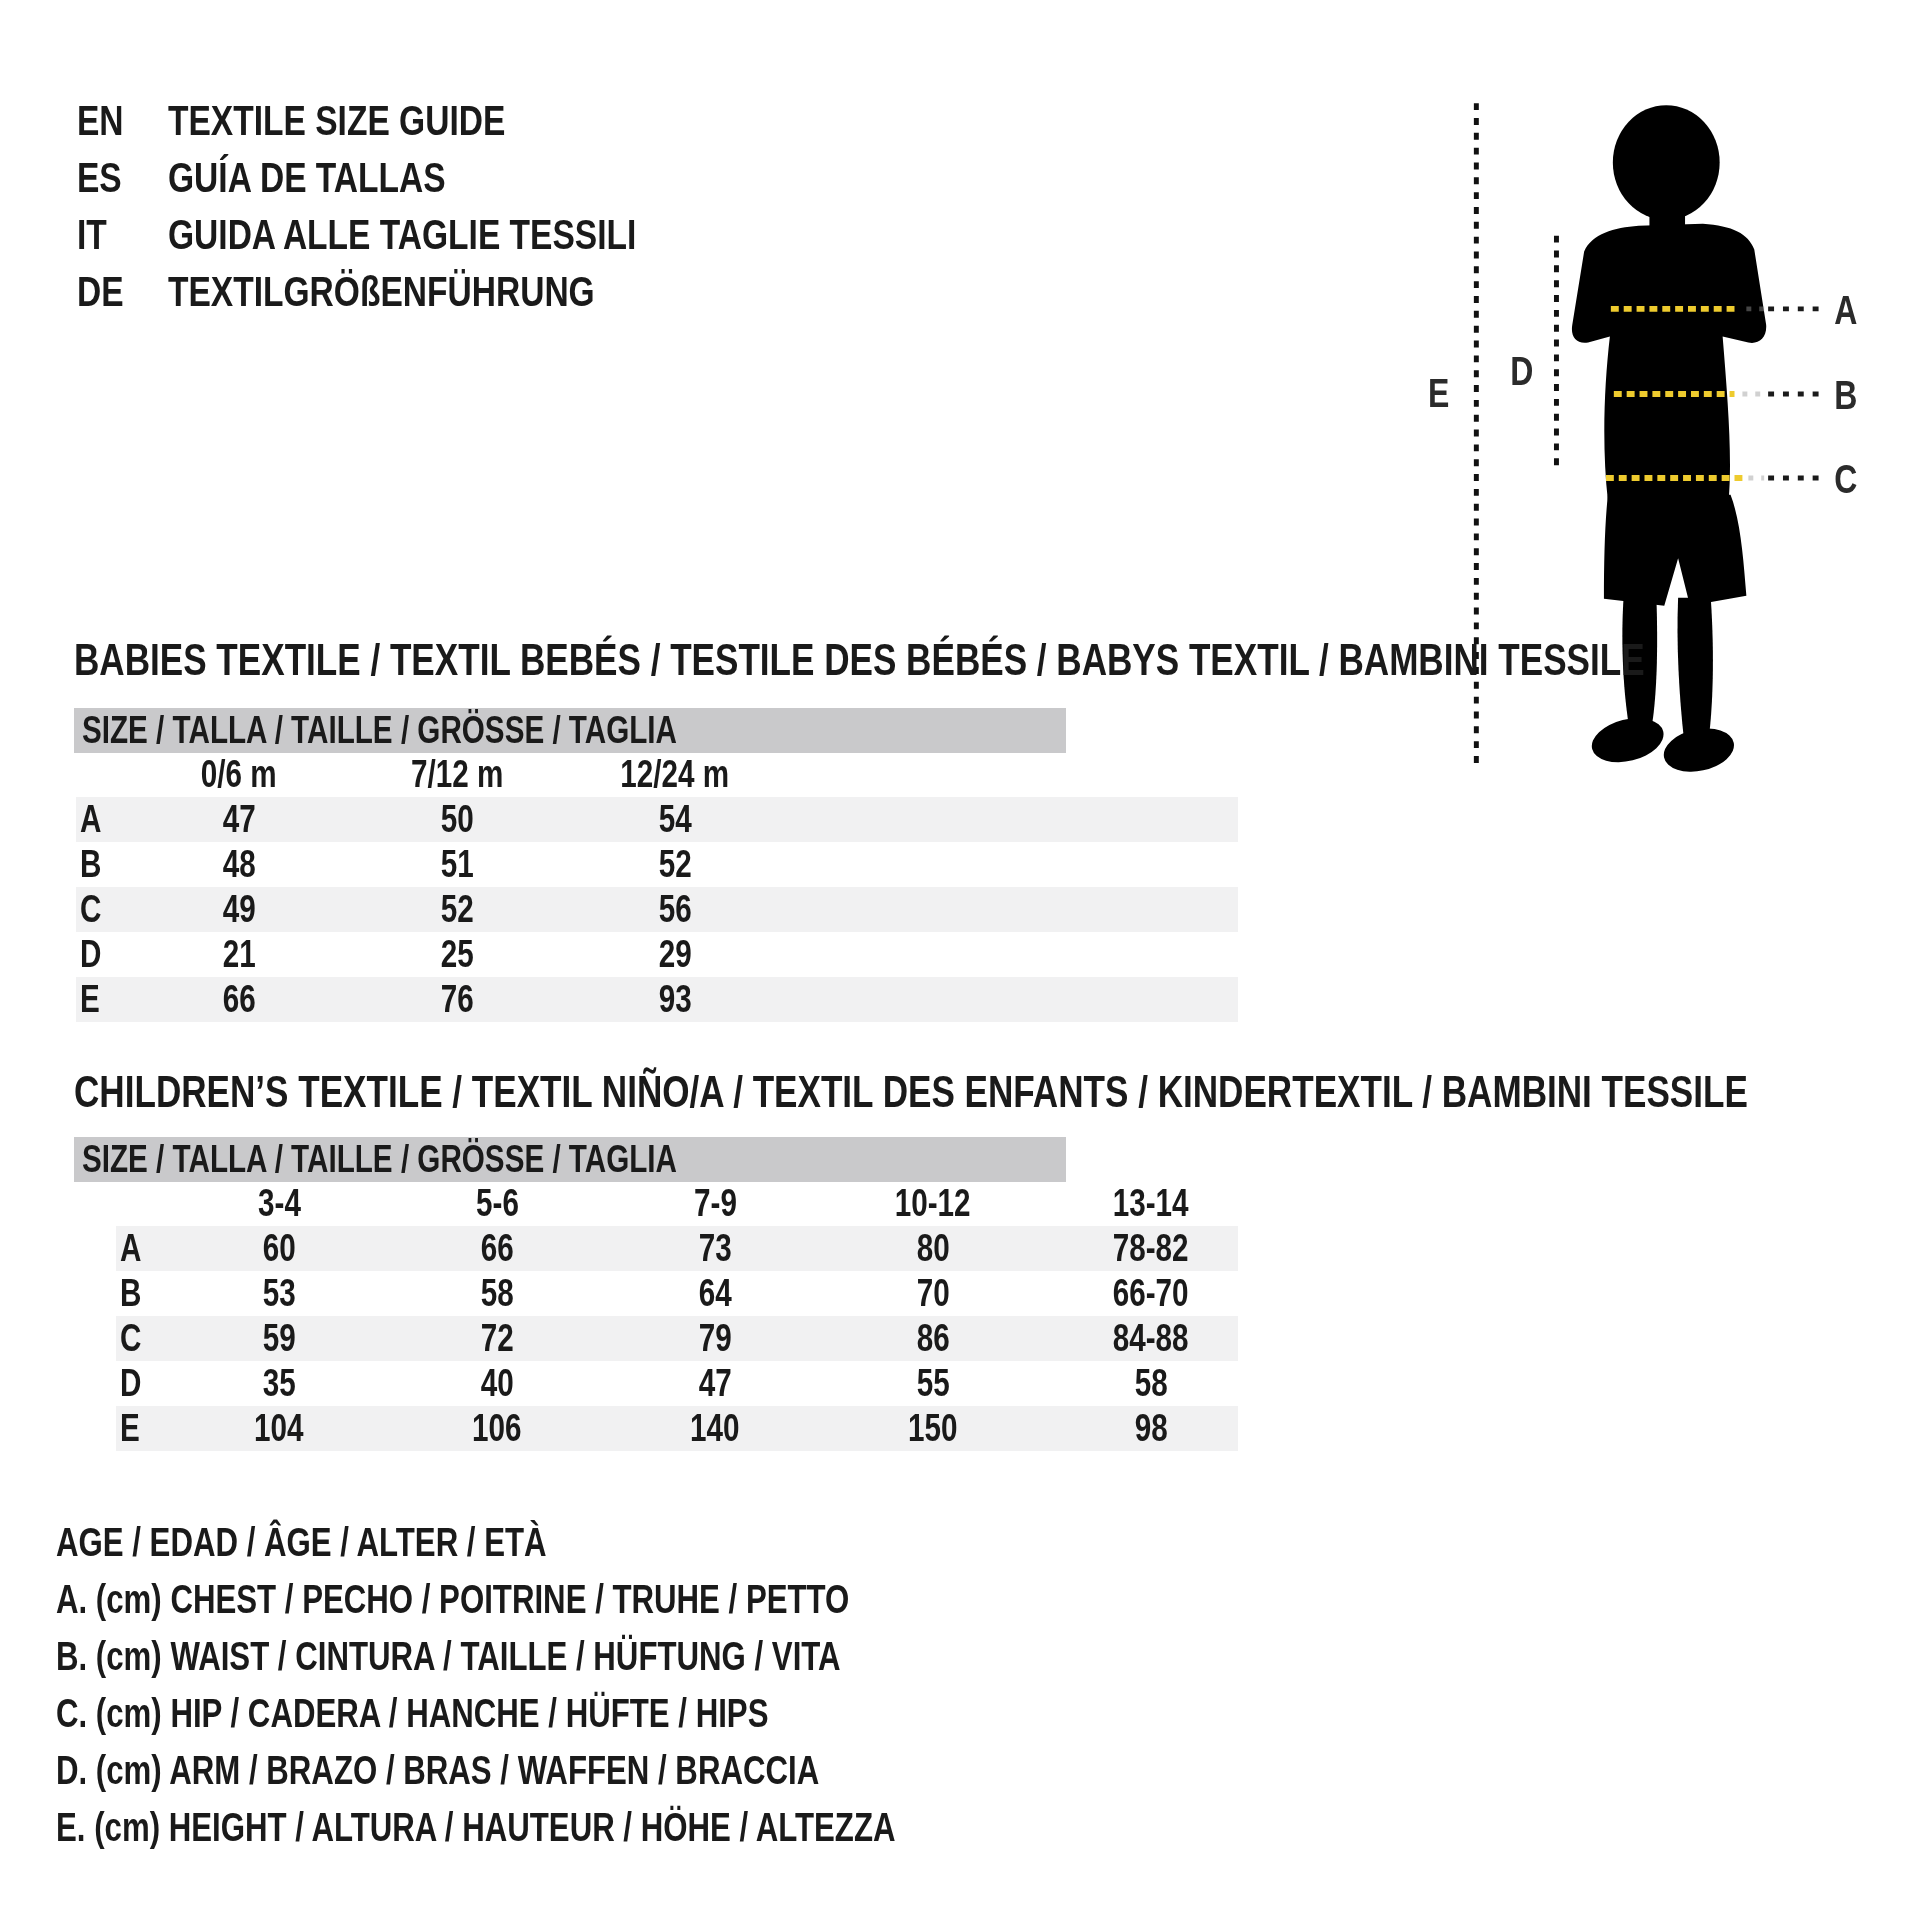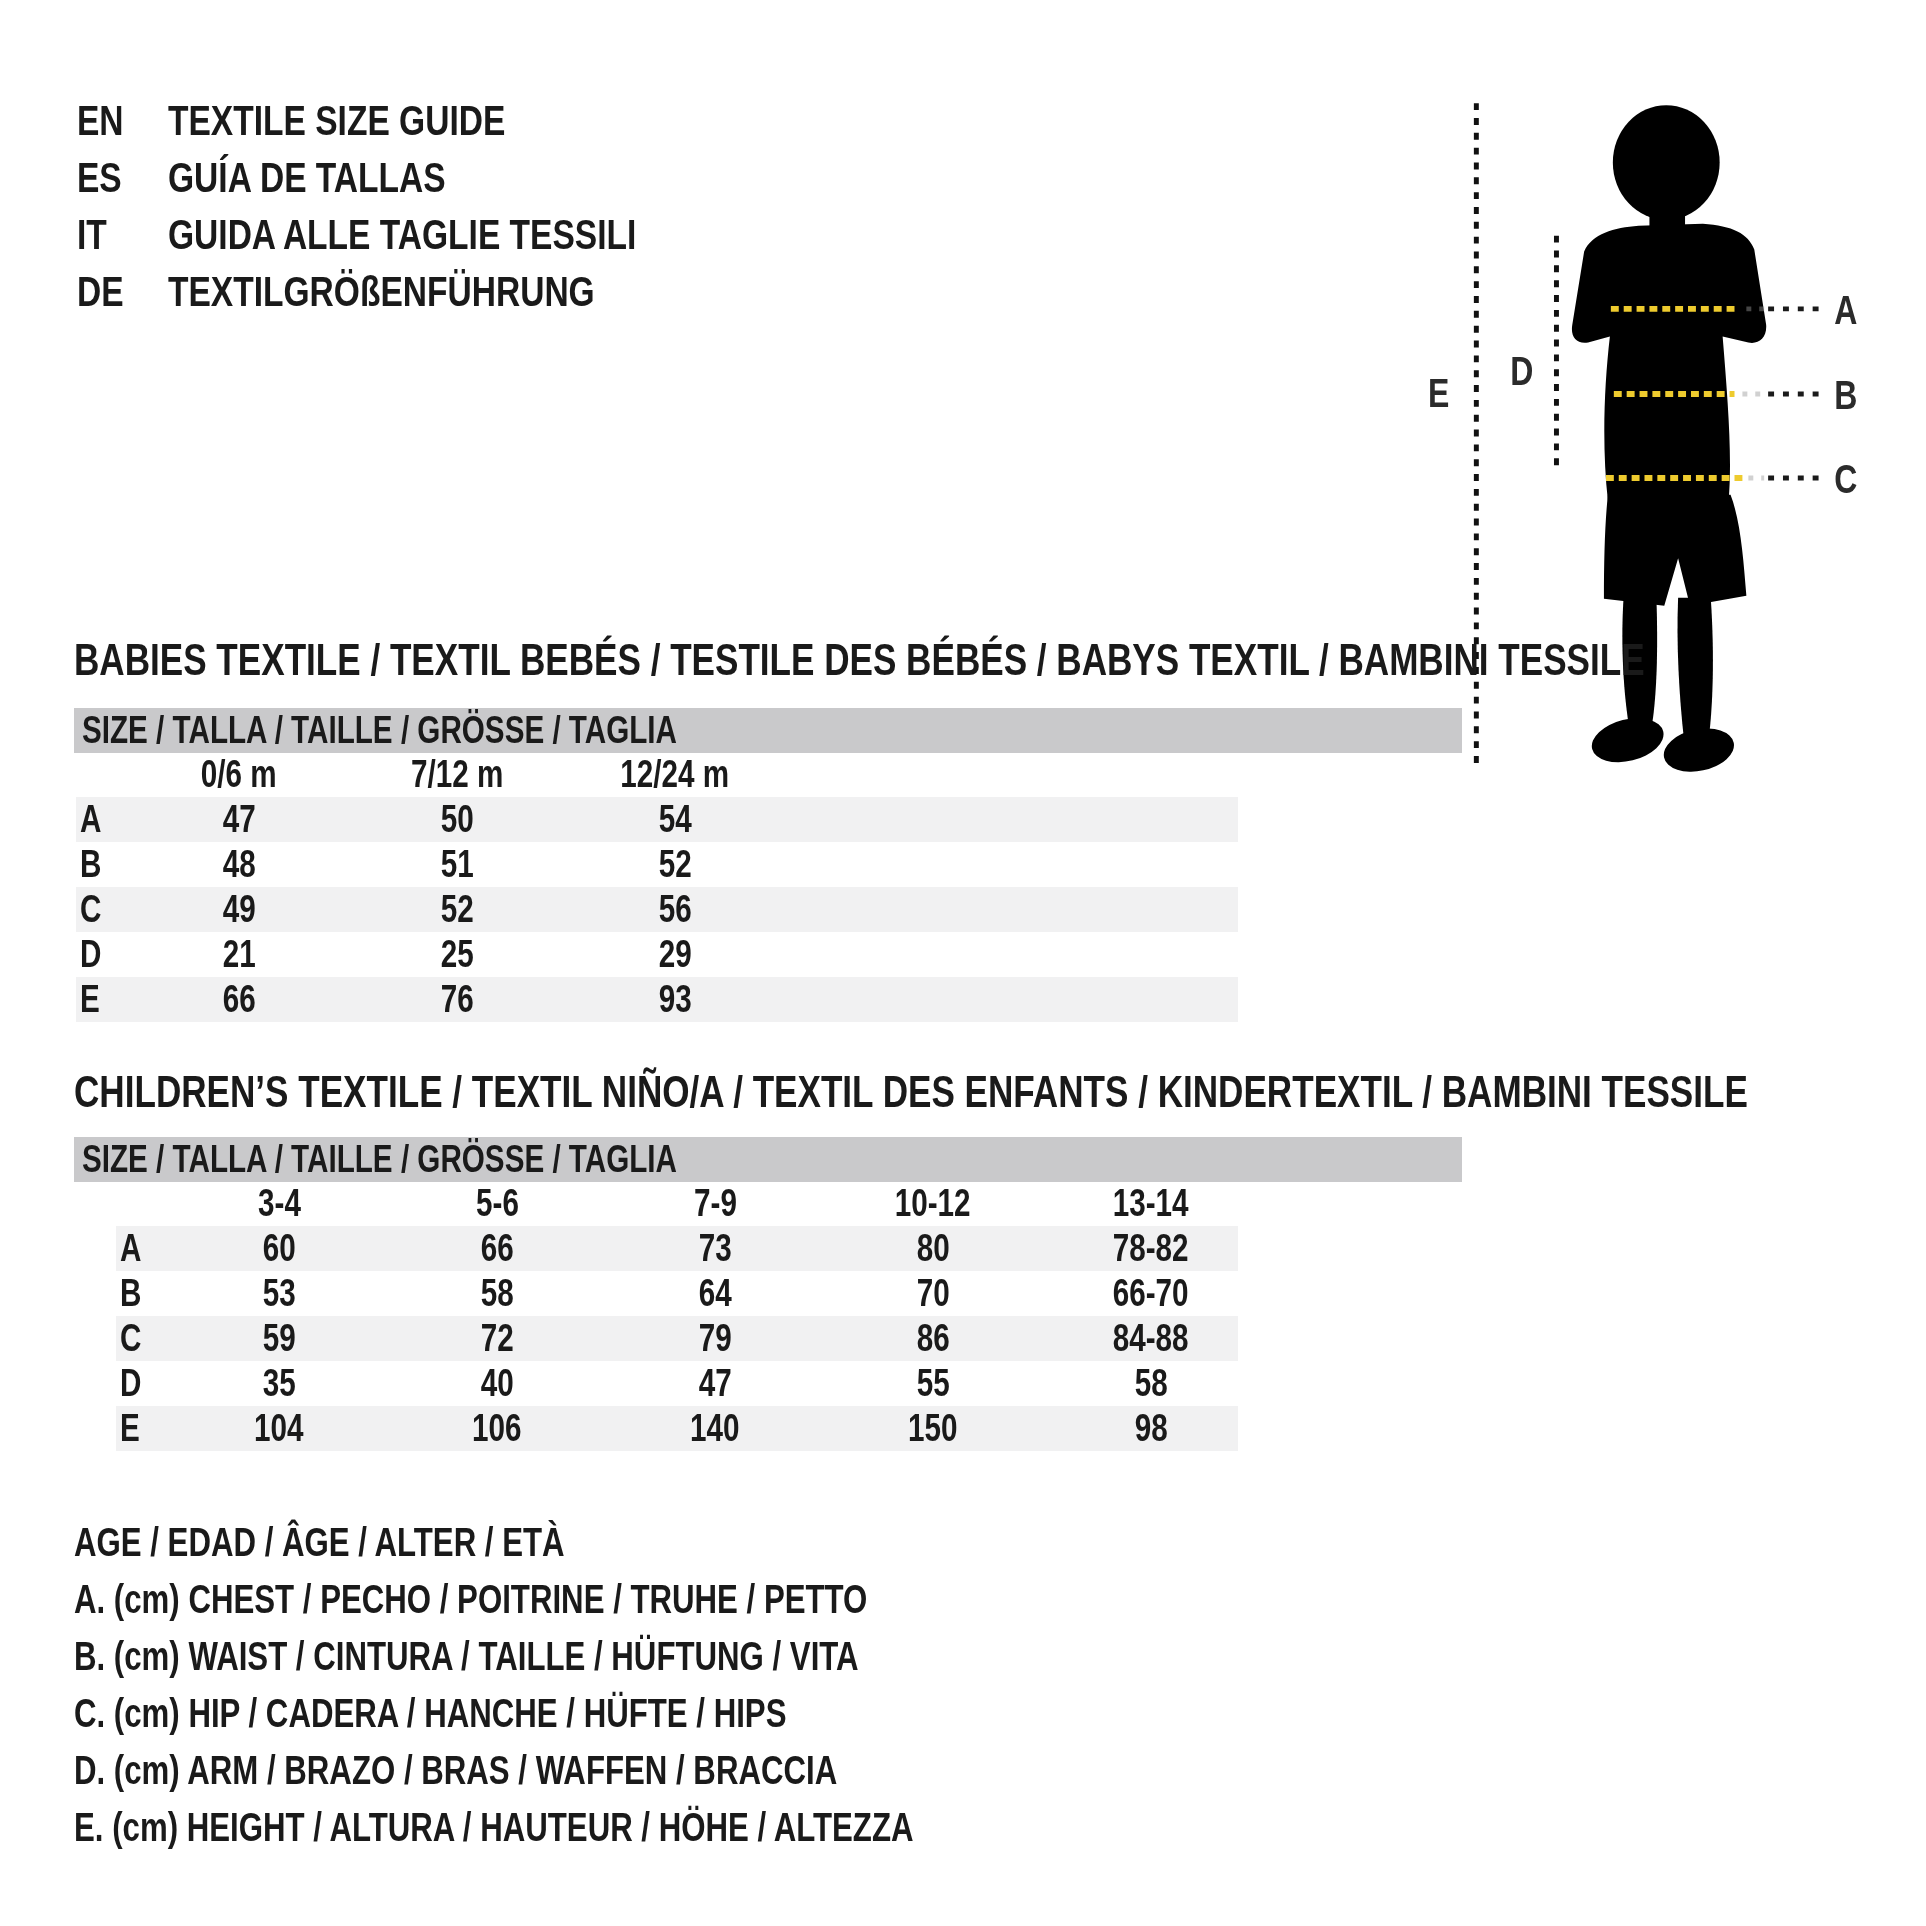--- a/index.html
+++ b/index.html
@@ -21,32 +21,32 @@
 
   
   .figure-panel { position:absolute; left:1416px; top:89px; width:505px; height:713px; }
   .fig-svg { position:absolute; left:0; top:0; }
   .figlabel { position:absolute; font-size:41px; color:#2b2b2b; text-align:center; line-height:50px; }
 
   
   .sec-heading { position:absolute; left:74px; font-size:45px; height:42px; line-height:42px; }
 
   
-  .sizebar { position:absolute; left:74px; width:1388px; height:45px; background:#c9c9cb;
+  .sizebar { position:absolute; left:74px; width:992px; height:45px; background:#c9c9cb;
              display:flex; align-items:center; padding-left:8px; box-sizing:border-box; font-size:38px; }
   .table { position:absolute; left:76px; width:1162px; font-size:38px; }
   .trow { display:grid; height:45px; align-items:center; }
   .babies-cols { grid-template-columns:54px 218px 218px 218px auto; }
   .children-cols { grid-template-columns:54px 218px 218px 218px 218px 218px auto;margin-left:40px; }
   .zebra { background:#f1f1f2; }
   .tl { padding-left:4px; }
   .tc { text-align:center; }
 
   
-  .legend { position:absolute; left:74px; top:1514px; font-size:40px;text-align:right; }
+  .legend { position:absolute; left:56px; top:1514px; font-size:40px;text-align:right; }
   .legend-line { height:57px; display:flex; align-items:center; }
 </style>
 </head>
 <body>
 
 <div class="stage">
 
   <div class="lang-block">
     <div class="lang-row">
       <span class="lang-code"><span class="cx">EN</span></span>

